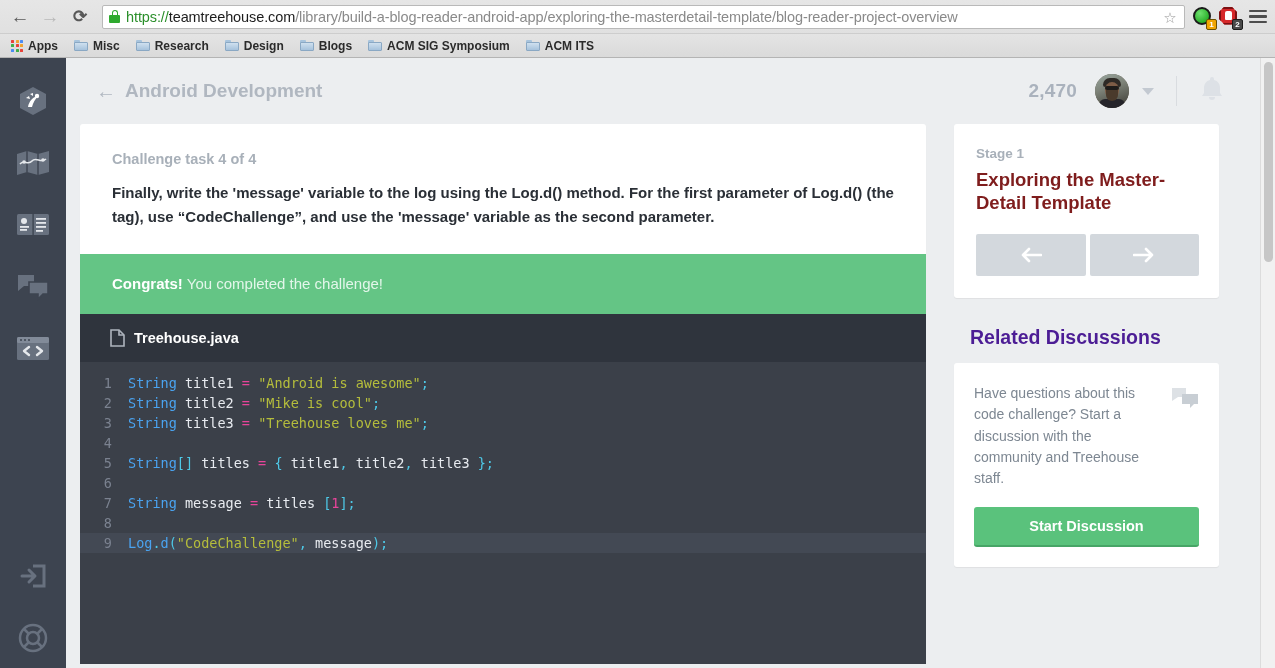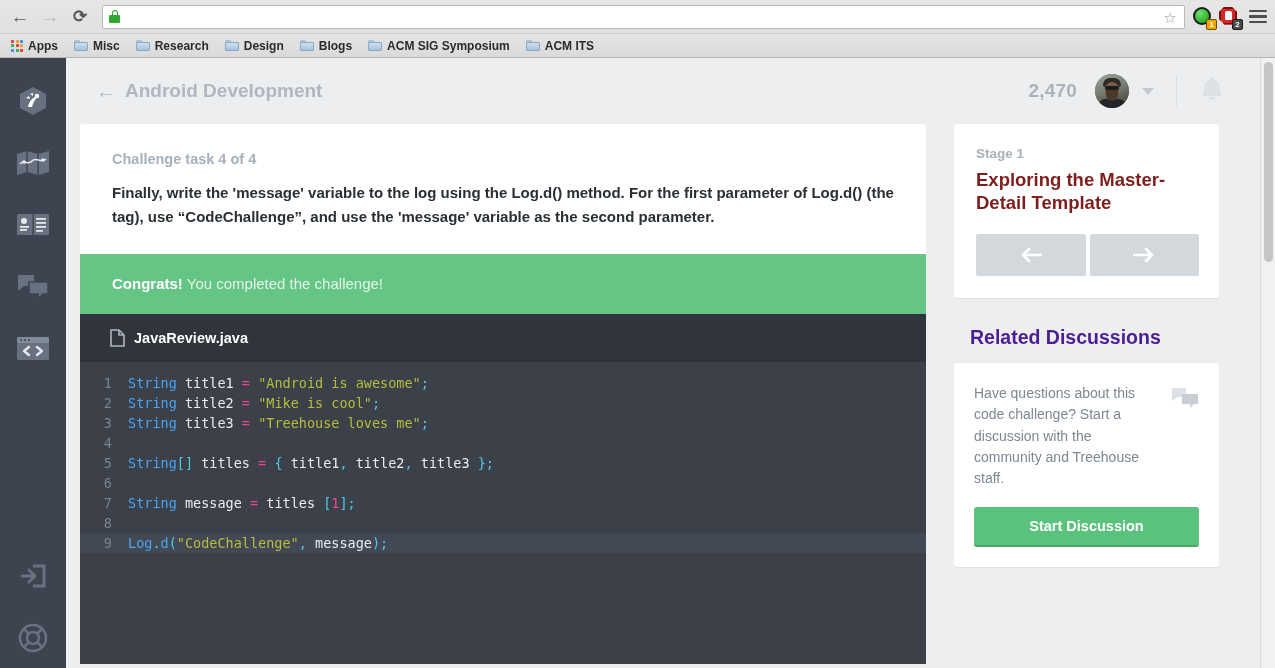--- a/index.html
+++ b/index.html
@@ -469,20 +469,21 @@
   <div id="toolbar">
     <div class="nav-btn">←</div>
     <div class="nav-btn disabled">→</div>
     <div class="nav-btn reload">⟳</div>
 
     <div id="omnibox">
       <div id="lock-icon">
         <div class="shackle"></div>
           <div class="body"></div>
       </div>
+      <div id="url-text"><span class="scheme">https://</span><span class="host">teamtreehouse.com</span><span class="path">/library/build-a-blog-reader-android-app/exploring-the-masterdetail-template/blog-reader-project-overview</span></div>
       <div id="star-icon">☆</div>
     </div>
 
     <div class="ext-icon" id="ext-green">
       <div class="dot"></div>
       <div class="ext-badge">1</div>
     </div>
     <div class="ext-icon" id="ext-stop">
       <div class="sign"></div>
         <div class="hand"></div>
@@ -662,21 +663,21 @@
           <span class="strong">Congrats!</span>
           <span class="rest">You completed the challenge!</span>
         </section>
 
         <section id="editor">
           <div id="editor-tab">
             <svg width="15" height="18" viewBox="0 0 15 18" aria-hidden="true">
               <path d="M1 1h8l5 5v11H1z" fill="none" stroke="#aeb4bd" stroke-width="1.6"></path>
               <path d="M9 1v5h5" fill="none" stroke="#aeb4bd" stroke-width="1.6"></path>
             </svg>
-            <span class="fname">JavaReview.java</span>
+            <span class="fname">Treehouse.java</span>
           </div>
           <div id="code-area">
               <div class="code-line">
                 <span class="ln">1</span>
                 <span class="ct"><span class="kw">String</span><span class="var"> </span><span class="var">title1</span><span class="var"> </span><span class="op">=</span><span class="var"> </span><span class="str">"Android is awesome"</span><span class="pun">;</span></span>
               </div>
               <div class="code-line">
                 <span class="ln">2</span>
                 <span class="ct"><span class="kw">String</span><span class="var"> </span><span class="var">title2</span><span class="var"> </span><span class="op">=</span><span class="var"> </span><span class="str">"Mike is cool"</span><span class="pun">;</span></span>
               </div>

